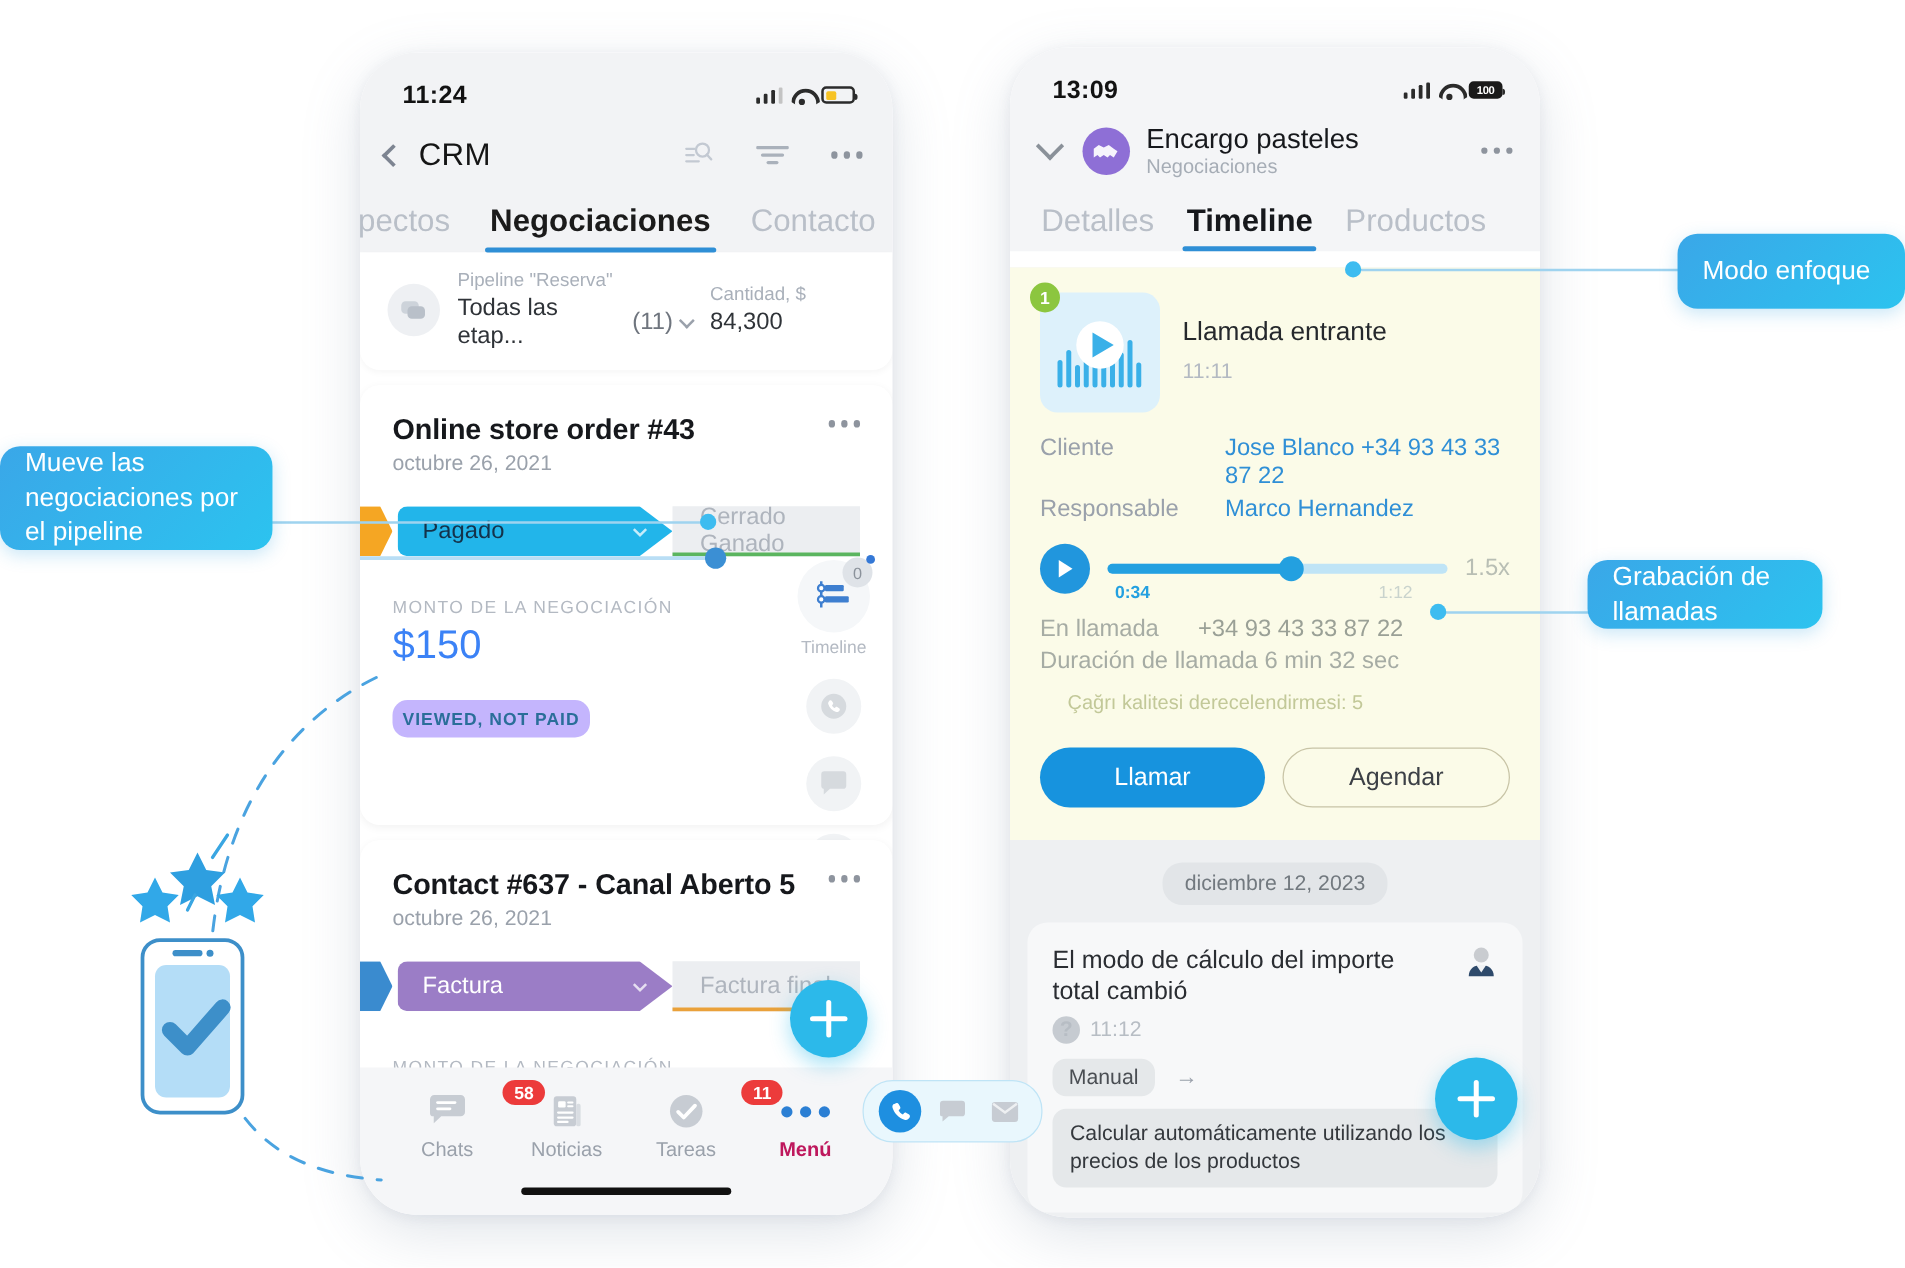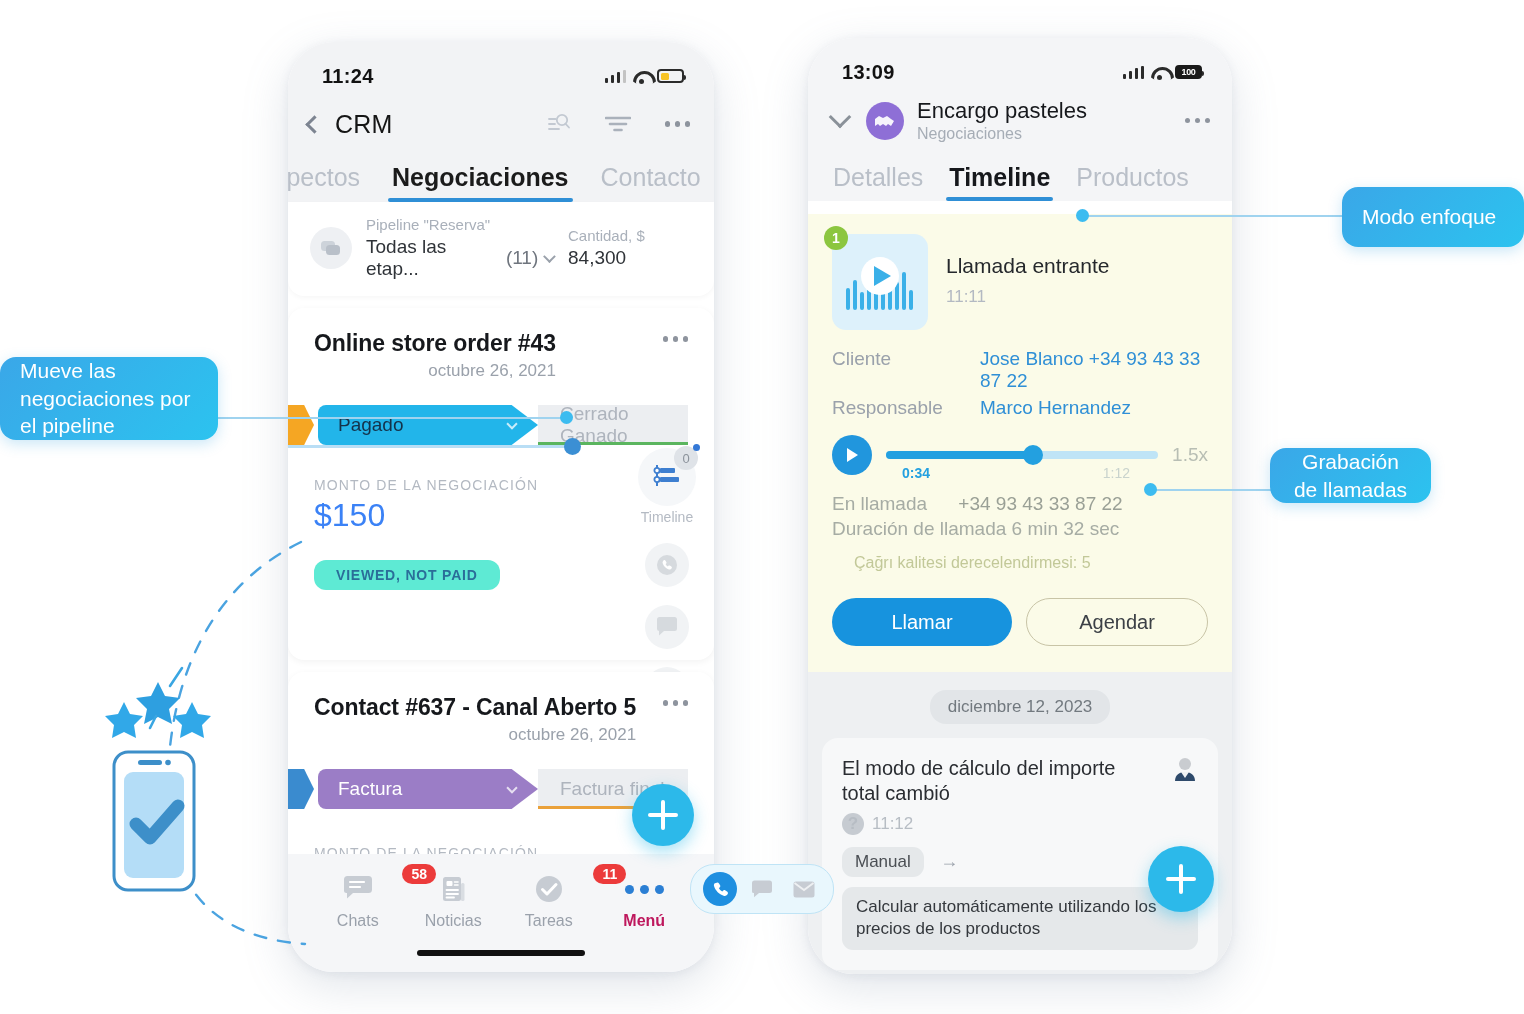--- a/index.html
+++ b/index.html
@@ -94,21 +94,21 @@
   .pl-count { color:#6f757e; }
   .caret-dn { width:9px; height:9px; border-right:2px solid #9aa1ab; border-bottom:2px solid #9aa1ab;
               transform: rotate(45deg); margin-top:-4px; }
   .pl-right { width: 126px; flex:none; }
 
   .deal-card {
     background:#fff; border-radius:16px; margin: 12px 0 0 0; padding: 22px 26px 0 26px;
     box-shadow: 0 2px 7px rgba(0,0,0,0.05);
     position:relative;
   }
-  .deal-title-row { display:flex; align-items:flex-start;text-align:right; }
+  .deal-title-row { display:flex; align-items:flex-start; }
   .deal-title { font-size:23px; font-weight:bold; color:#16181c; letter-spacing:-.1px; }
   .deal-date { font-size:17px; color:#9aa1ab; margin-top:4px; }
   .deal-dots { margin-left:auto; margin-top:6px; }
 
   .stages { display:flex; align-items:center; margin: 22px 0 0 -26px; height:44px; position:relative; }
   .stage-prev {
     width: 26px; height: 40px; flex:none;
   }
   .stage-chip {
     height: 40px; display:flex; align-items:center; padding: 0 20px;
@@ -126,22 +126,22 @@
 
   .stage-progress { position:relative; height:0; margin: 0 0 0 -26px; }
   .sp-line { position:absolute; left:0; top:-2px; height:3px; background:#b9def5; }
   .sp-dot { position:absolute; top:-9px; width:17px; height:17px; border-radius:50%; background:#3b8fd4; }
 
   .amount-label { font-size:14px; color:#b3b9c2; letter-spacing:1.1px; margin: 30px 0 4px; }
   .amount-value { font-size:32px; color:#3b82f6; font-weight:500; }
   .amount-value .cur { font-weight:400; }
 
   .badge-viewed {
-    display:inline-block; margin-top:26px; background:#5eead4; color:#2a6e99;
-    font-size:14px; font-weight:bold; letter-spacing:.8px; padding:7px 22px; border-radius:12px;
+    display:inline-block; margin-top:26px; background:#c4b5fd; color:#2a6e99;
+    font-size:14px; font-weight:bold; letter-spacing:.8px; padding:7px 8px; border-radius:12px;
   }
 
   .side-rail { position:absolute; right:16px; top:140px; width:62px; text-align:center; }
   .rail-main { width:58px; height:58px; border-radius:50%; background:#f5f7f9;
                display:flex; align-items:center; justify-content:center; margin:0 auto; position:relative; }
   .rail-cap { font-size:14px; color:#b4bac3; margin-top:3px; }
   .rail-ico { width:44px; height:44px; border-radius:50%; background:#f1f3f5;
               display:flex; align-items:center; justify-content:center; margin: 18px auto 0; }
 
   .bottom-nav {
@@ -203,21 +203,21 @@
   .cc-val { font-size:19px; color:#2f8fd6; }
 
   .player { display:flex; align-items:center; gap:14px; margin-top:16px; position:relative; }
   .play-btn { width:40px;height:40px;border-radius:50%;background:#2196dd;flex:none;
               display:flex;align-items:center;justify-content:center; }
   .track { flex:1; position:relative; height:8px; }
   .track .bg { position:absolute;left:0;right:0;top:0;height:8px;border-radius:4px;background:#bfe4f6; }
   .track .fg { position:absolute;left:0;top:0;height:8px;border-radius:4px;background:#23a0e0;width:54%; }
   .track .knob { position:absolute;left:54%;top:-6px;margin-left:-10px;width:20px;height:20px;
                  border-radius:50%;background:#23a0e0; }
-  .track .t-cur { position:absolute;left:16px;top:14px;font-size:14px;color:#23a0e0;font-weight:bold; }
+  .track .t-cur { position:absolute;left:6px;top:14px;font-size:14px;color:#23a0e0;font-weight:bold; }
   .track .t-tot { position:absolute;right:28px;top:14px;font-size:14px;color:#c9d3cd; }
   .speed { font-size:19px; color:#b8beb4; flex:none; }
 
   .cc-meta { margin-top:18px; }
   .cc-meta .m1 { font-size:19px; color:#a6aca4; }
   .cc-meta .m1 .num { margin-left:26px; color:#9aa096; }
   .cc-meta .m2 { font-size:19px; color:#a6aca4; margin-top:3px; }
   .cc-rating { font-size:16px; color:#c2c898; margin: 14px 0 0 22px; }
 
   .cc-actions { display:flex; gap:14px; margin-top:26px; }
@@ -262,21 +262,21 @@
   .conn-dot { position:absolute; width:13px;height:13px;border-radius:50%;background:#3dbcf0; z-index:21; }
 
   #callout-left { left:0px; top:357px; width:218px; }
   #conn-left { left:216px; top:417px; width:352px; }
   #dot-left { left:560px; top:411px; }
 
   #callout-focus { left:1342px; top:187px; width:182px; padding:16px 20px; }
   #conn-focus { left:1082px; top:215px; width:262px; }
   #dot-focus { left:1076px; top:209px; }
 
-  #callout-rec { left:1270px; top:448px; width:161px;text-align:center; }
+  #callout-rec { left:1270px; top:448px; width:188px; }
   #conn-rec { left:1150px; top:489px; width:122px; }
   #dot-rec { left:1144px; top:483px; }
 
   
   .deco { position:absolute; left:100px; top:660px; z-index:5; }
   .dashed-arc { position:absolute; left:155px; top:520px; z-index:4; }
 </style>
 </head>
 <body>
 

